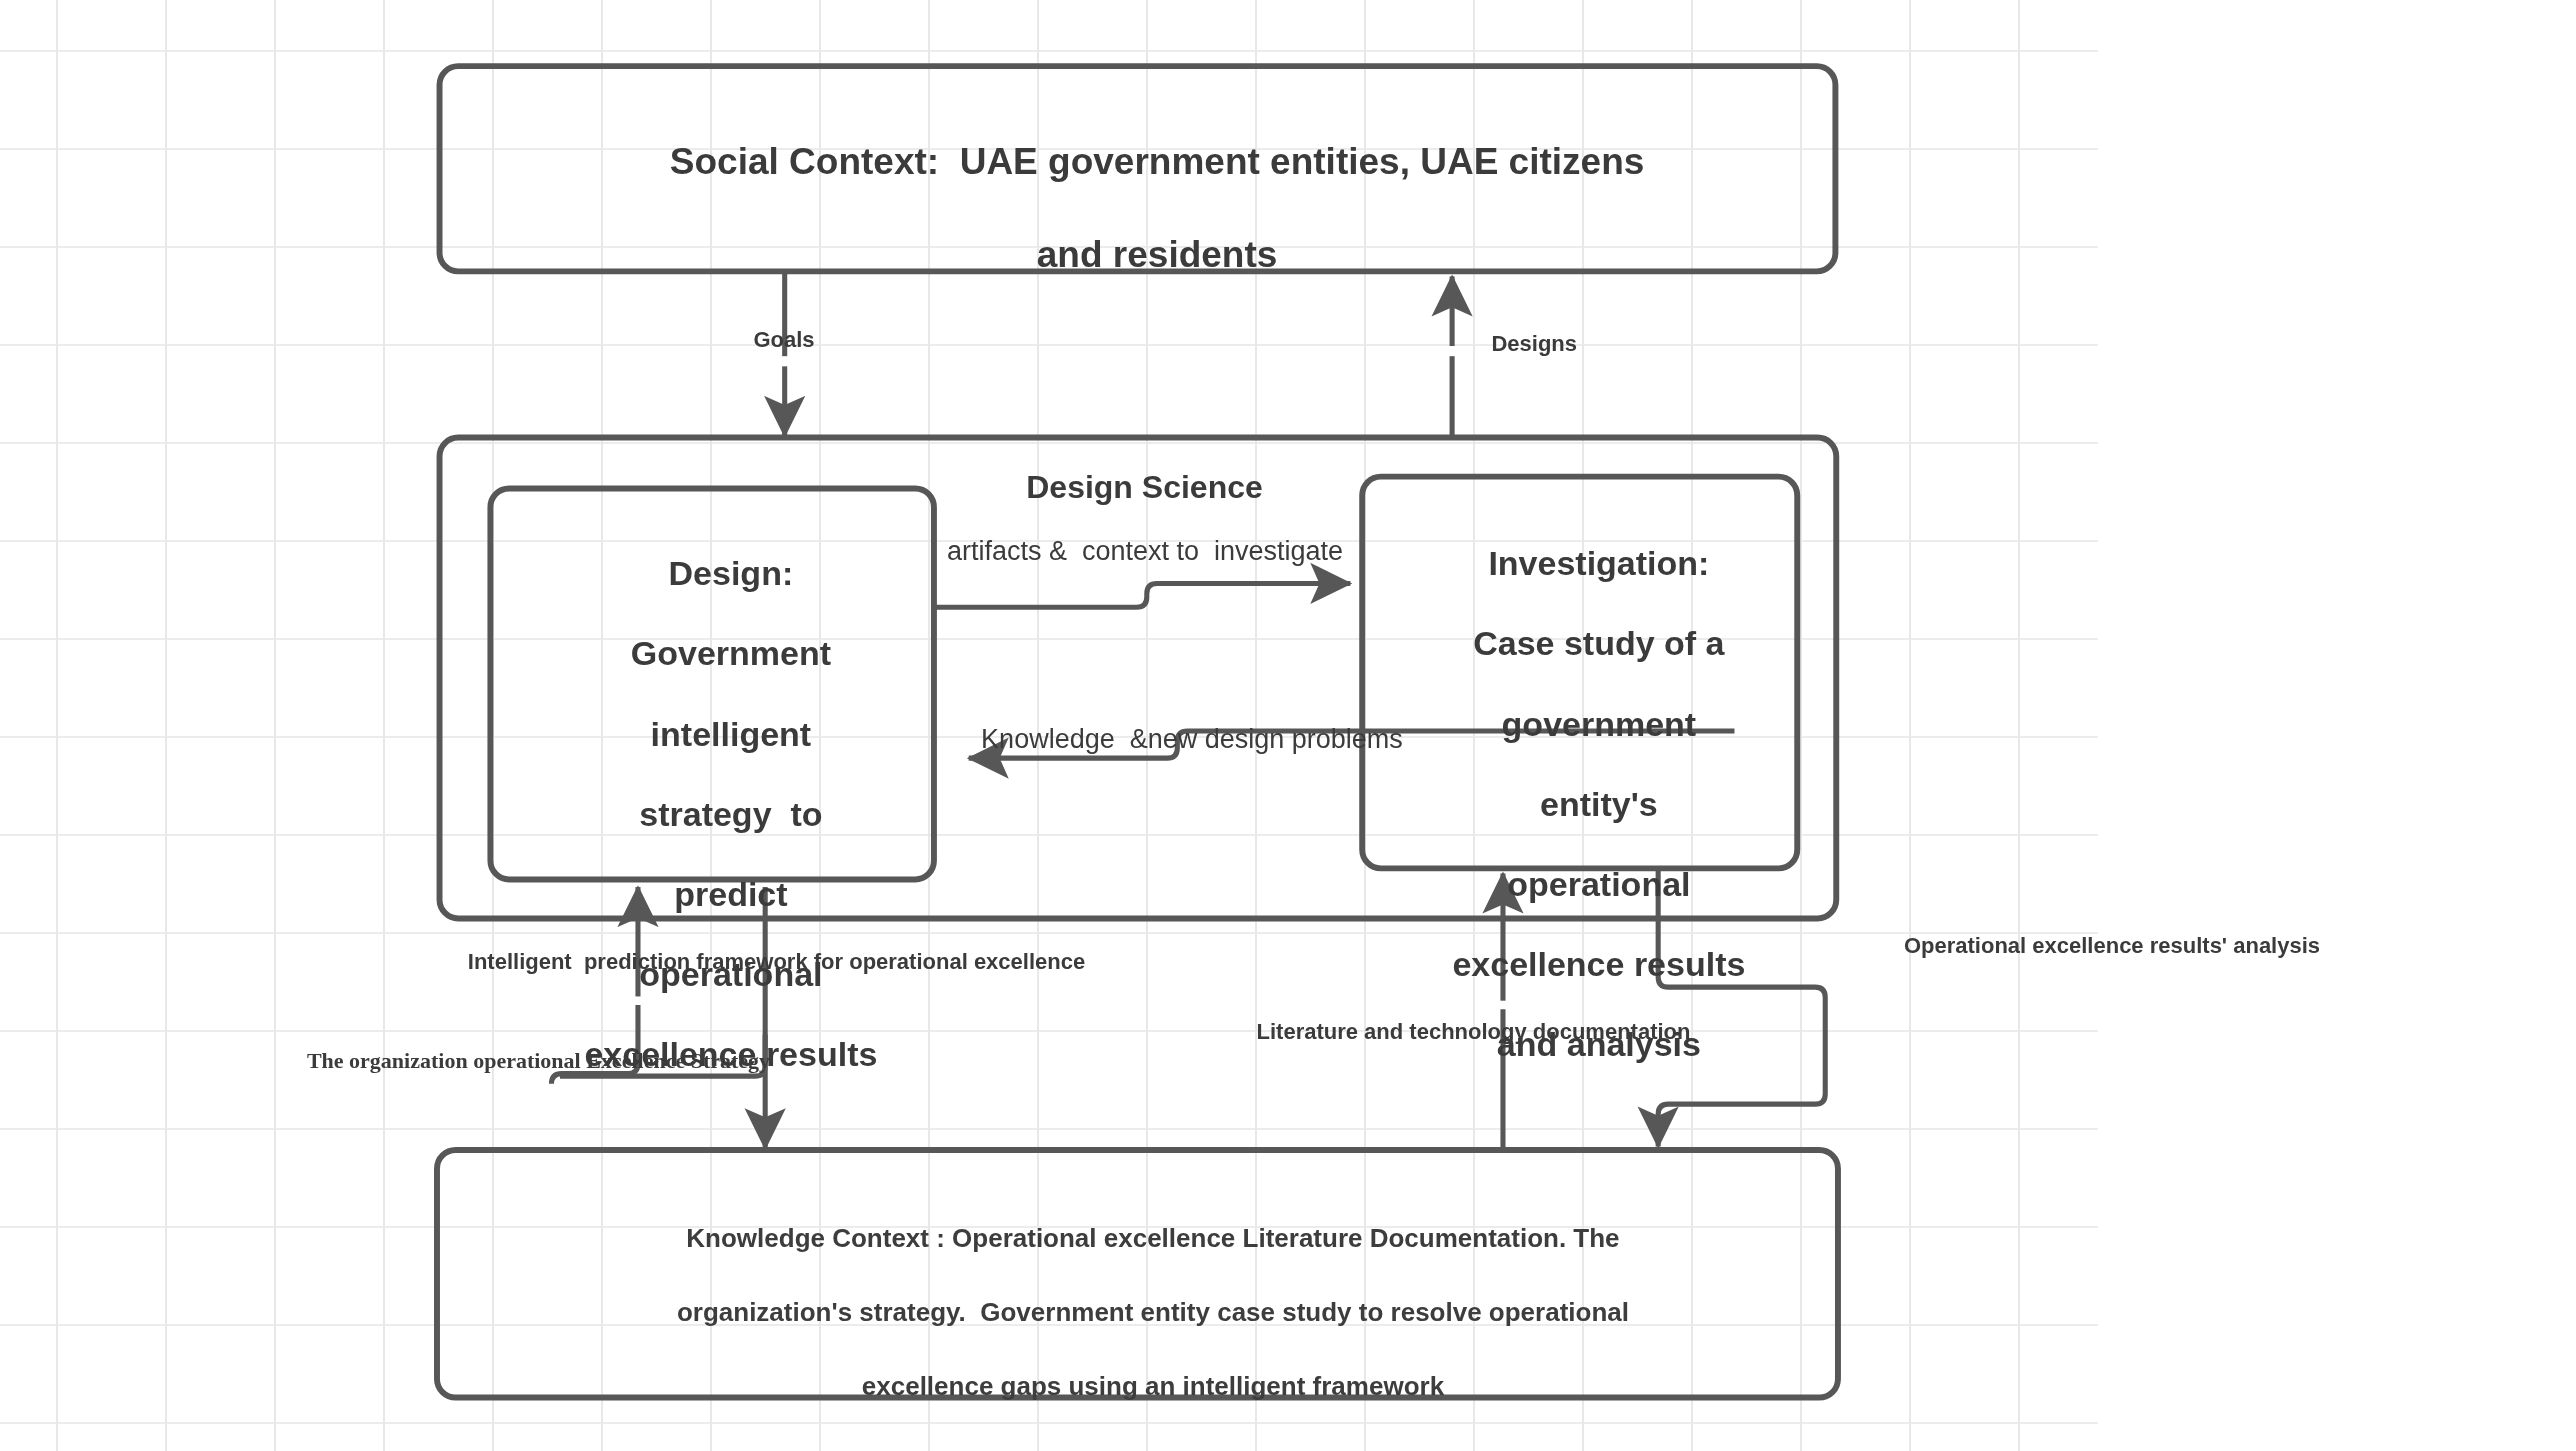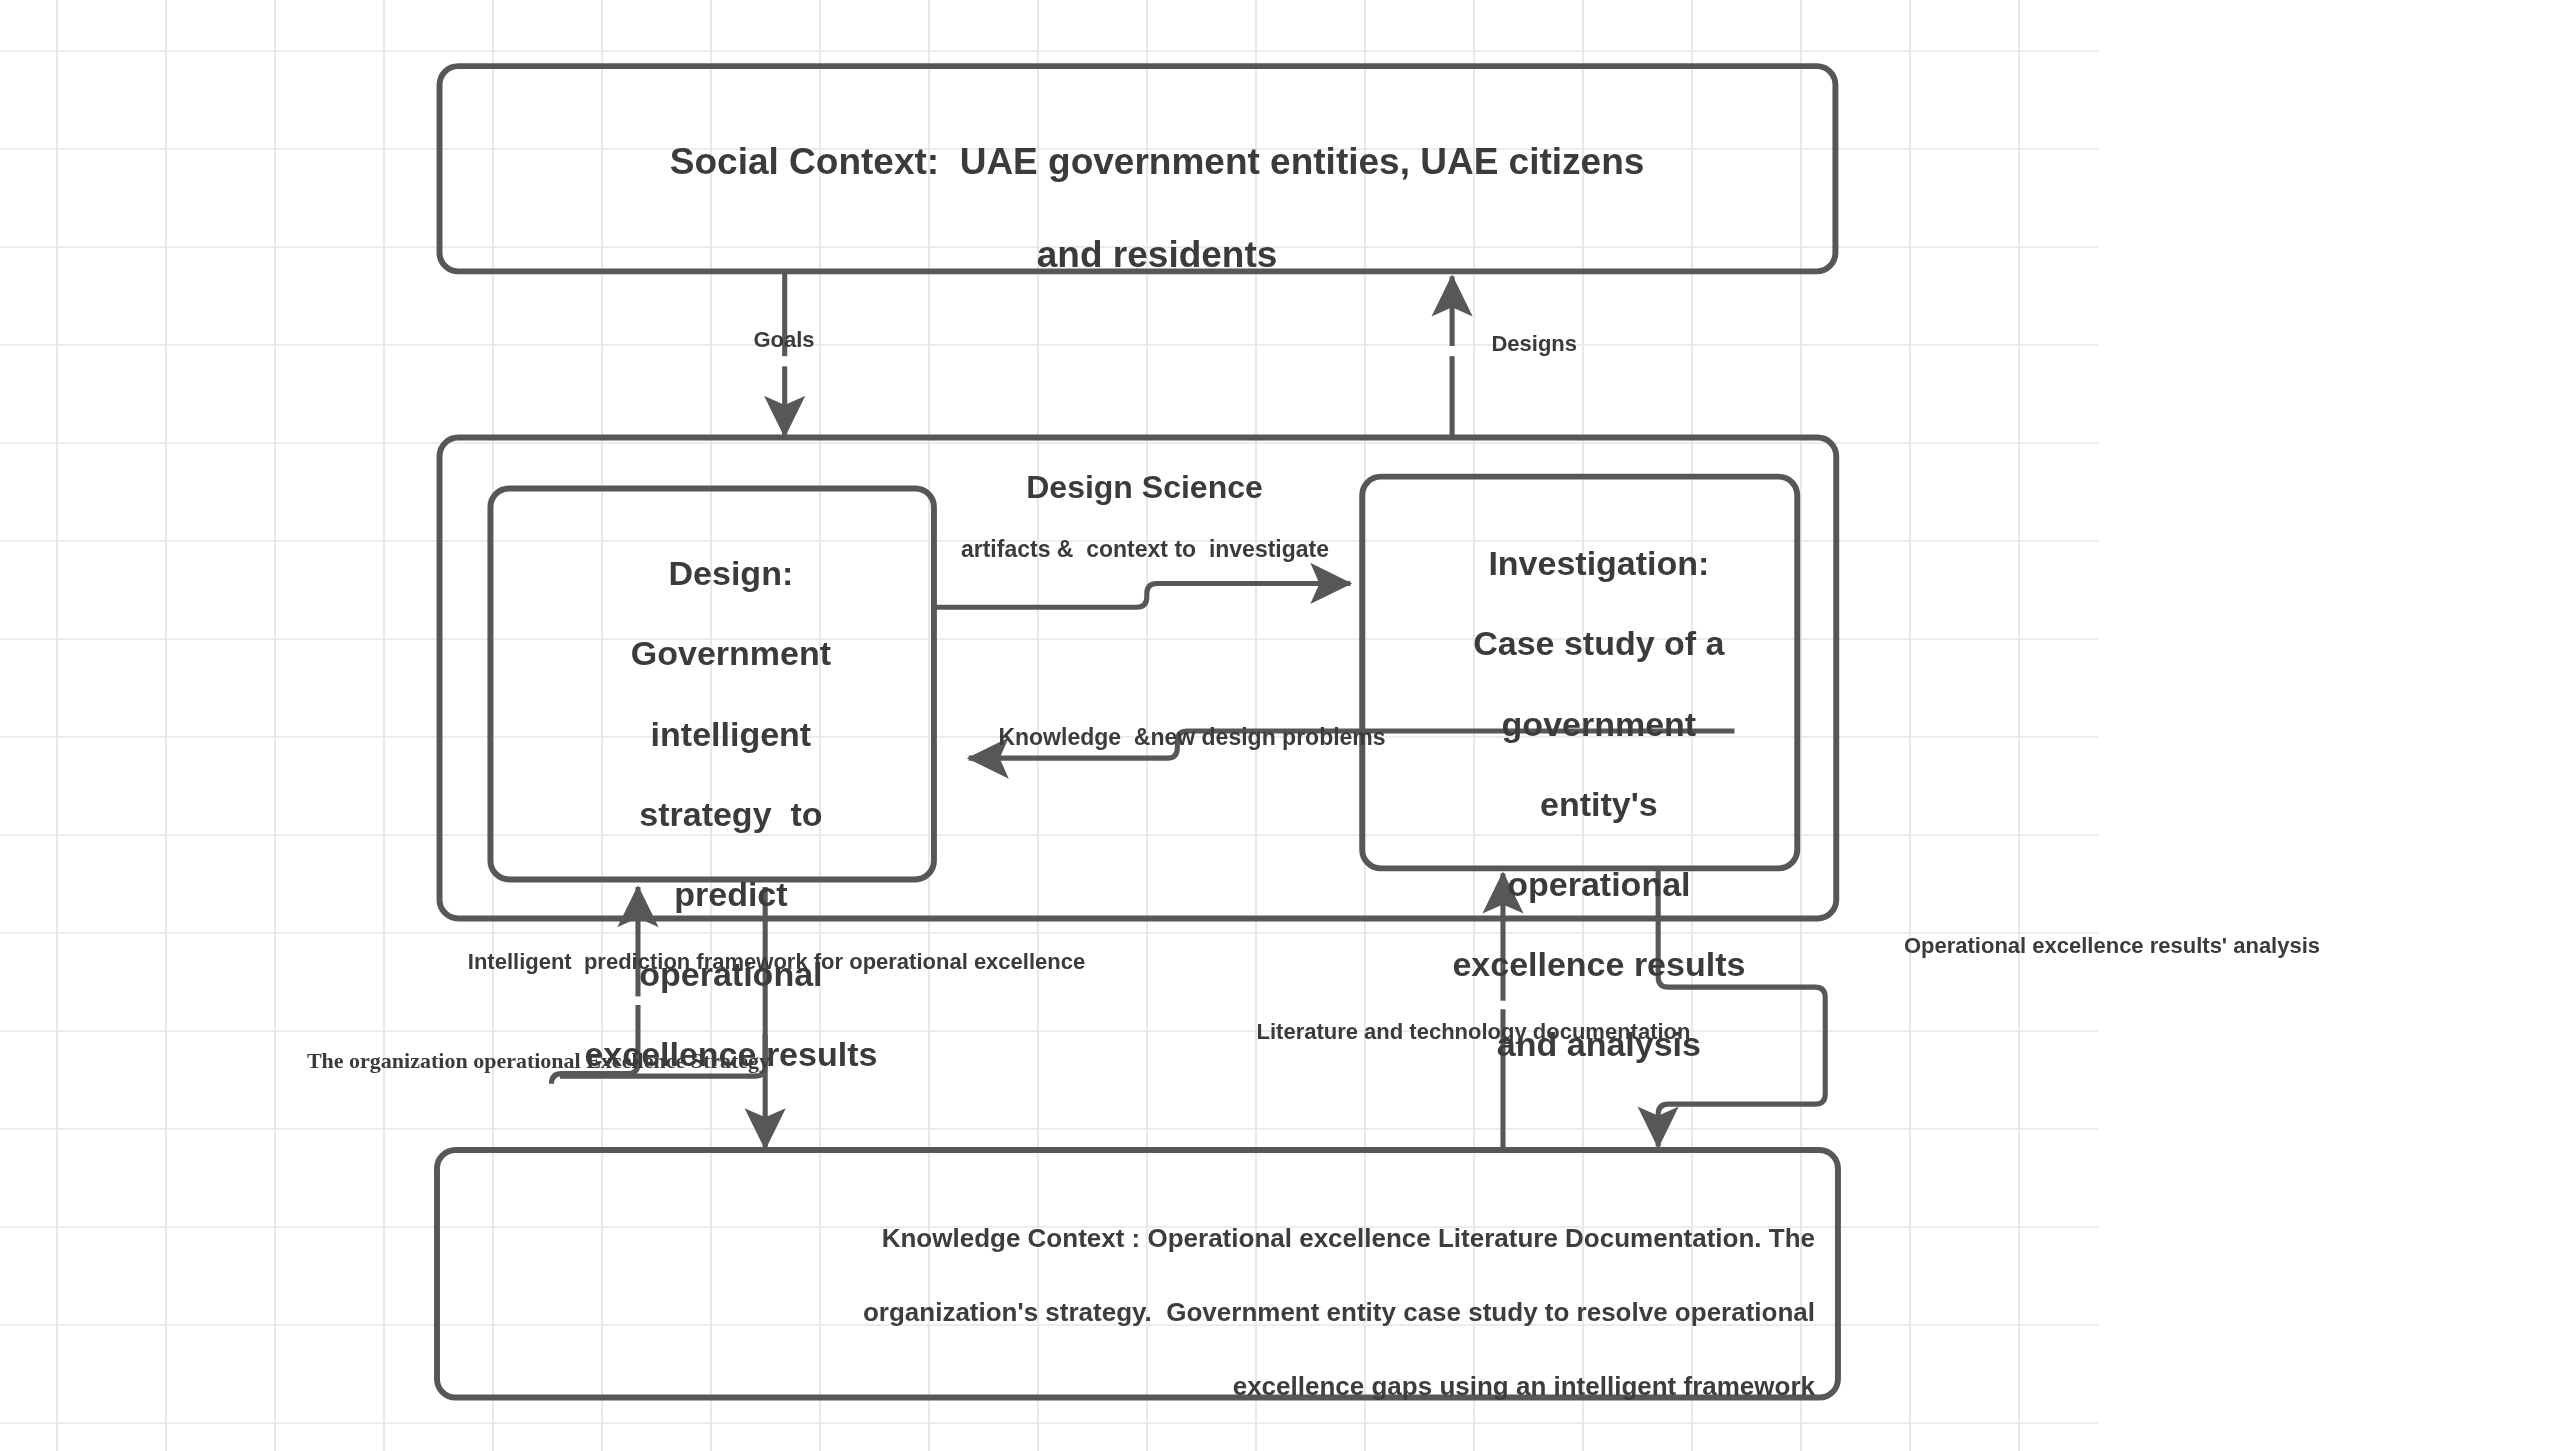--- a/index.html
+++ b/index.html
@@ -25,22 +25,22 @@
     font-weight:bold;
     text-align:center;
     line-height:1.18;
     white-space:pre-wrap;
     pointer-events:none;
   }
   .box-text{font-size:34px;}
   .social-text{font-size:37px;line-height:1.25;}
   .ds-title{font-size:32px;font-weight:bold;}
   .edge-big{font-size:22px;}
-  .edge-small{font-size:23px;font-weight:bold;}
-  .kc-text{font-size:26px;font-weight:bold;line-height:1.42;color:#3d3d3d;text-align:right;}
+  .edge-small{font-size:27px;font-weight:normal;}
+  .kc-text{font-size:26px;font-weight:bold;line-height:1.42;color:#3d3d3d;}
 </style>
 </head>
 <body>
 
 <div id="canvas">
 
   <svg id="diagram" viewBox="0 0 3037 1711" width="2576" height="1451">
     <defs>
       <marker id="arrow" viewBox="0 0 12 12" refX="10.5" refY="6" markerWidth="9" markerHeight="9" orient="auto-start-reverse">
         <path d="M0,0.6 L11,6 L0,11.4 L2.4,6 Z" fill="#575757"></path>

